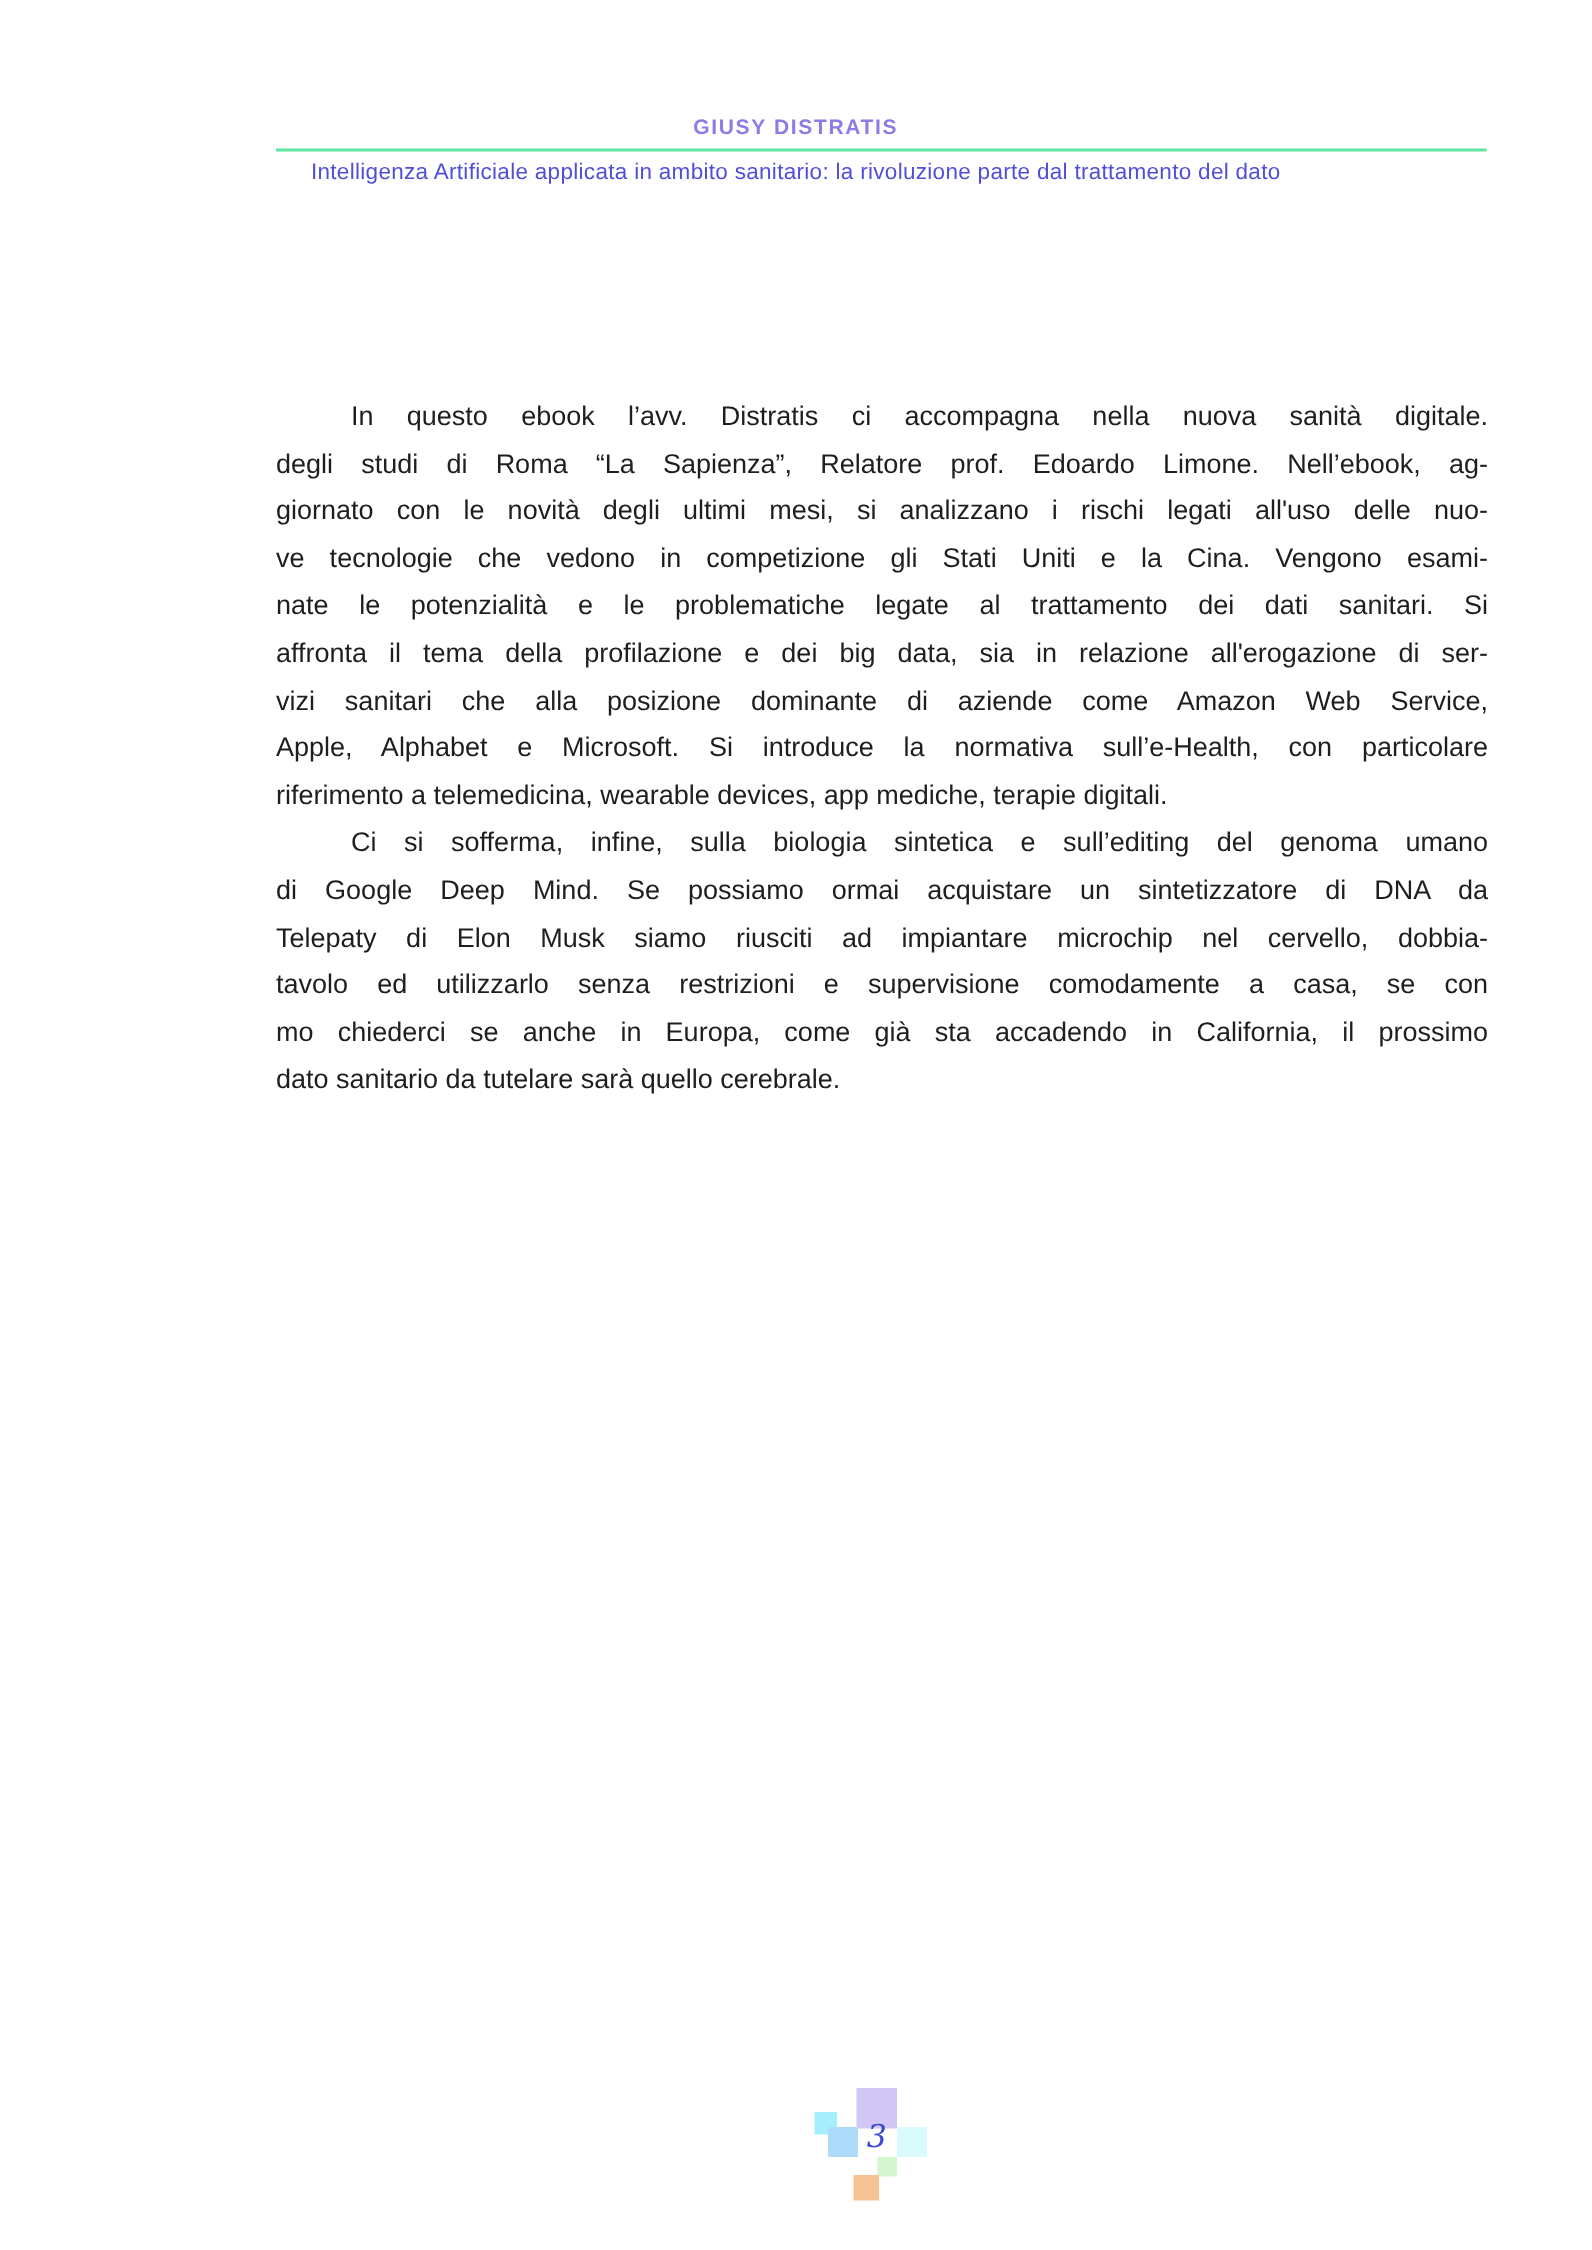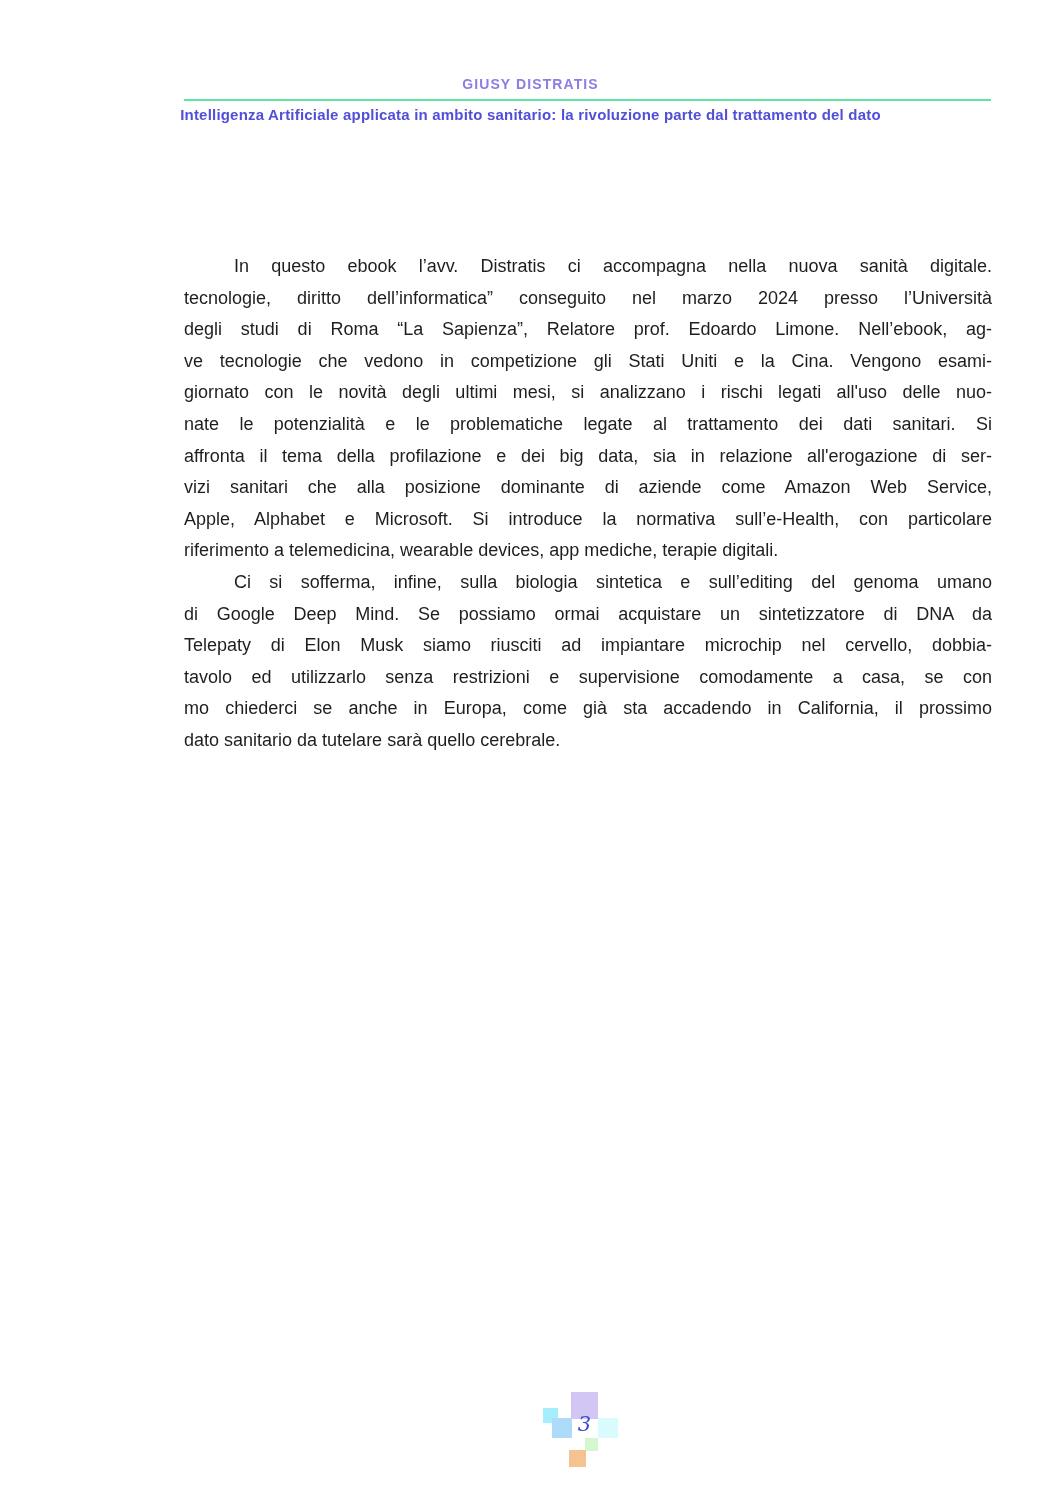--- a/index.html
+++ b/index.html
@@ -28,21 +28,20 @@
     top: 99px; left: 127px;
     width: 807px; height: 2px;
   }
   .subtitle {
     position: absolute;
     top: 106px; left: 0;
     width: 100%;
     text-align: center;
     font-size: 15px;
     letter-spacing: 0.2px;
-    font-weight: bold;
   }
 
   
   .title {
     position: absolute;
     top: 160px; left: 127px;
     margin: 0;
     font-family: "DejaVu Serif", serif;
     font-weight: bold;
     font-size: 43px;
@@ -98,27 +97,26 @@
 
 <div class="page">
 
   <header>
     <div class="author" style="color: rgb(140, 124, 228);">GIUSY DISTRATIS</div>
     <div class="rule" style="background-color: rgb(95, 229, 161);"></div>
     <div class="subtitle" style="color: rgb(81, 79, 217);">Intelligenza Artificiale applicata in ambito sanitario: la rivoluzione parte dal trattamento del dato</div>
   </header>
 
 
-  <main class="body-text" style="color: rgb(30, 30, 32);">
+  <main class="body-text" style="color: rgb(30, 30, 32); margin-top: 11px;">
       <div class="paragraph">
         <div class="line first">In questo ebook l’avv. Distratis ci accompagna nella nuova sanità digitale.</div>
-        <div class="line">tecnologie, diritto dell’informatica” conseguito nel marzo 2024 presso l’Università</div>
         <div class="line">degli studi di Roma “La Sapienza”, Relatore prof. Edoardo Limone. Nell’ebook, ag-</div>
+        <div class="line">giornato con le novità degli ultimi mesi, si analizzano i rischi legati all'uso delle nuo-</div>
         <div class="line">ve tecnologie che vedono in competizione gli Stati Uniti e la Cina. Vengono esami-</div>
-        <div class="line">giornato con le novità degli ultimi mesi, si analizzano i rischi legati all'uso delle nuo-</div>
         <div class="line">nate le potenzialità e le problematiche legate al trattamento dei dati sanitari. Si</div>
         <div class="line">affronta il tema della profilazione e dei big data, sia in relazione all'erogazione di ser-</div>
         <div class="line">vizi sanitari che alla posizione dominante di aziende come Amazon Web Service,</div>
         <div class="line">Apple, Alphabet e Microsoft. Si introduce la normativa sull’e-Health, con particolare</div>
         <div class="line last">riferimento a telemedicina, wearable devices, app mediche, terapie digitali.</div>
       </div>
       <div class="paragraph">
         <div class="line first">Ci si sofferma, infine, sulla biologia sintetica e sull’editing del genoma umano</div>
         <div class="line">di Google Deep Mind. Se possiamo ormai acquistare un sintetizzatore di DNA da</div>
         <div class="line">Telepaty di Elon Musk siamo riusciti ad impiantare microchip nel cervello, dobbia-</div>

